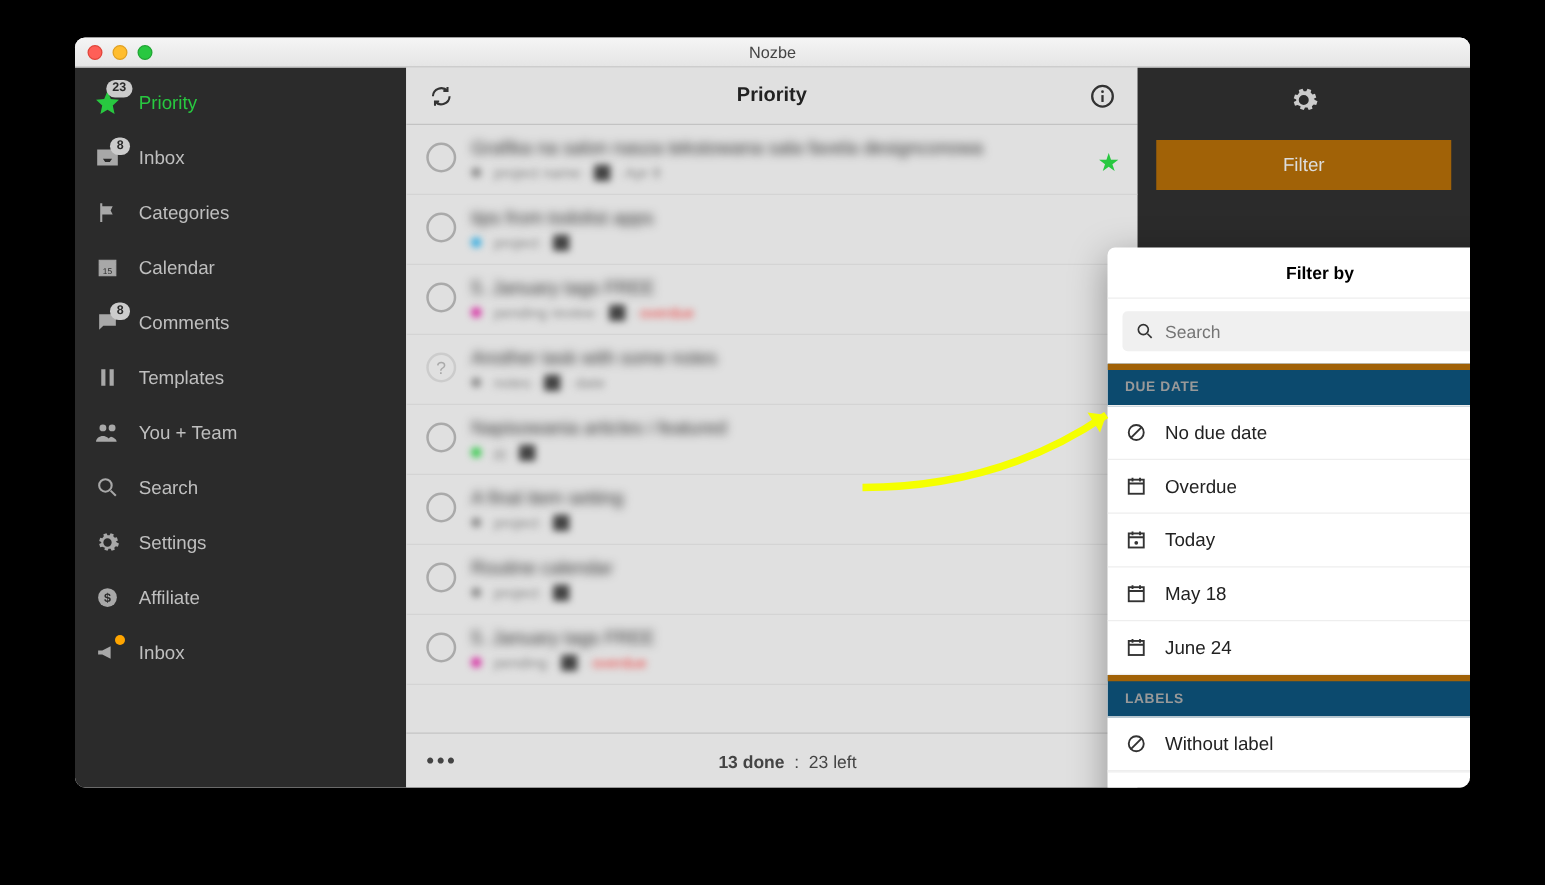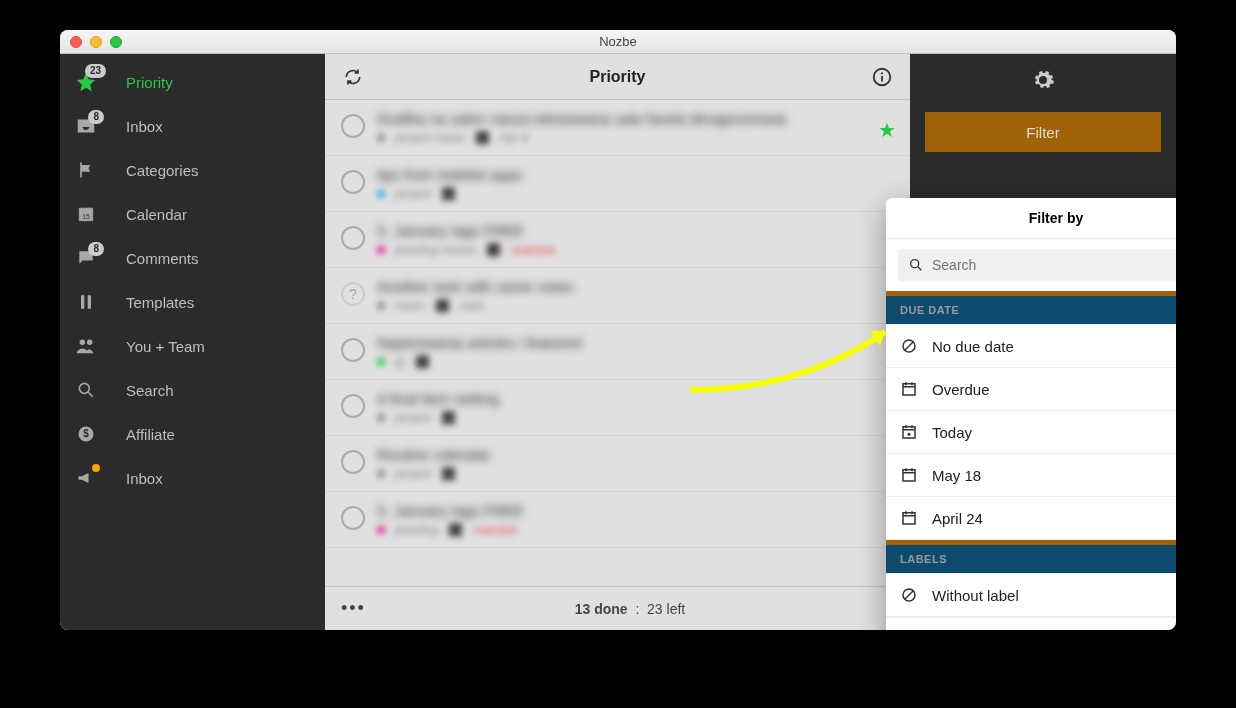--- a/index.html
+++ b/index.html
@@ -7,21 +7,21 @@
   .window { position: absolute; left: 60px; top: 30px; width: 1116px; height: 600px; background: #fff; border-radius: 8px 8px 8px 8px; box-shadow: 0 10px 40px rgba(0,0,0,0.5); overflow: hidden; }
   .titlebar { height: 24px; background: linear-gradient(#f5f5f5,#e5e5e5); border-bottom: 1px solid #bfbfbf; display: flex; align-items: center; position: relative; }
   .traffic { display: flex; gap: 8px; padding-left: 10px; }
   .tl { width: 12px; height: 12px; border-radius: 50%; }
   .tl.red { background: #ff5f57; border:1px solid #e14439;}
   .tl.yellow { background: #ffbd2e; border:1px solid #e0a020;}
   .tl.green { background: #28c840; border:1px solid #1fa532;}
   .titlebar-title { position: absolute; left: 0; right: 0; text-align: center; font-size: 13px; color: #444; }
   .app { display: flex; height: calc(100% - 24px); }
   .sidebar { width: 265px; background: #2b2b2b; color: #bfbfbf; padding-top: 6px; }
-  .sb-item { display: flex; align-items: center; gap: 28px; padding: 10px 14px; font-size: 15px; cursor: pointer; }
+  .sb-item { display: flex; align-items: center; gap: 13px; padding: 10px 14px; font-size: 15px; cursor: pointer; }
   .sb-item.active { color: #28c840; }
   .sb-icon { width: 24px; height: 24px; display: flex; align-items: center; justify-content: center; fill: currentColor; color: #a8a8a8; position: relative; }
   .sb-item.active .sb-icon { color: #28c840; }
   .badge { position: absolute; top: -6px; right: -8px; background: #ccc; color: #2b2b2b; border-radius: 10px; font-size: 10px; font-weight: 700; padding: 1px 5px; line-height: 12px; }
   .badge.small { top:-4px; right:-6px;}
   .dot-orange { position:absolute; top:-2px; right:-2px; width:8px; height:8px; background:#ffa500; border-radius:50%;}
   .main { flex: 1; background: #e0e0e0; display: flex; flex-direction: column; min-width:0; }
   .main-header { height: 46px; display: flex; align-items: center; padding: 0 14px; border-bottom: 1px solid #c3c3c3; }
   .main-title { flex:1; text-align:center; font-weight:600; font-size:16px; color:#222; }
   .icon-btn { width:28px; height:28px; display:flex; align-items:center; justify-content:center; cursor:pointer; color:#333; }
@@ -130,20 +130,28 @@
           <svg width="20" height="20" viewBox="0 0 24 24">
               <circle cx="10" cy="10" r="6" fill="none" stroke="currentColor" stroke-width="2"></circle>
               <path d="M15 15l5 5" stroke="currentColor" stroke-width="2"></path>
             </svg>
         </span>
         <span>Search</span>
       </div>
       <div class="sb-item">
         <span class="sb-icon">
           <svg width="20" height="20" viewBox="0 0 24 24">
+              <path fill="currentColor" d="M12 8a4 4 0 100 8 4 4 0 000-8zm9 4l2 1-1 3-2-.5-1.5 1.5.5 2-3 1-1-2h-2l-1 2-3-1 .5-2L7 16l-2 .5-1-3 2-1v-1l-2-1 1-3 2 .5L8.5 6 8 4l3-1 1 2h2l1-2 3 1-.5 2L19 7.5l2-.5 1 3-2 1z"></path>
+            </svg>
+        </span>
+        <span>Settings</span>
+      </div>
+      <div class="sb-item">
+        <span class="sb-icon">
+          <svg width="20" height="20" viewBox="0 0 24 24">
               <circle cx="12" cy="12" r="9" fill="currentColor"></circle>
               <text x="12" y="16" font-size="12" text-anchor="middle" fill="#2b2b2b" font-weight="bold">$</text>
             </svg>
         </span>
         <span>Affiliate</span>
       </div>
       <div class="sb-item">
         <span class="sb-icon">
           <svg width="20" height="20" viewBox="0 0 24 24">
               <path fill="currentColor" d="M3 10v4h4l8 4V6l-8 4zM19 8v8"></path>
@@ -310,21 +318,21 @@
           <rect x="4" y="5" width="16" height="15" fill="none" stroke="#333" stroke-width="2"></rect>
           <path d="M4 9h16M8 3v4M16 3v4" stroke="#333" stroke-width="2"></path>
         </svg>
       <span>May 18</span>
     </div>
     <div class="pop-item">
       <svg width="18" height="18" viewBox="0 0 24 24">
           <rect x="4" y="5" width="16" height="15" fill="none" stroke="#333" stroke-width="2"></rect>
           <path d="M4 9h16M8 3v4M16 3v4" stroke="#333" stroke-width="2"></path>
         </svg>
-      <span>April 24</span>
+      <span>June 24</span>
     </div>
     <div class="pop-section">LABELS</div>
     <div class="pop-item">
       <svg width="18" height="18" viewBox="0 0 24 24">
           <circle cx="12" cy="12" r="8" fill="none" stroke="#333" stroke-width="2"></circle>
           <path d="M6 18L18 6" stroke="#333" stroke-width="2"></path>
         </svg>
       <span>Without label</span>
     </div>
     <div class="pop-cancel">Cancel</div>

